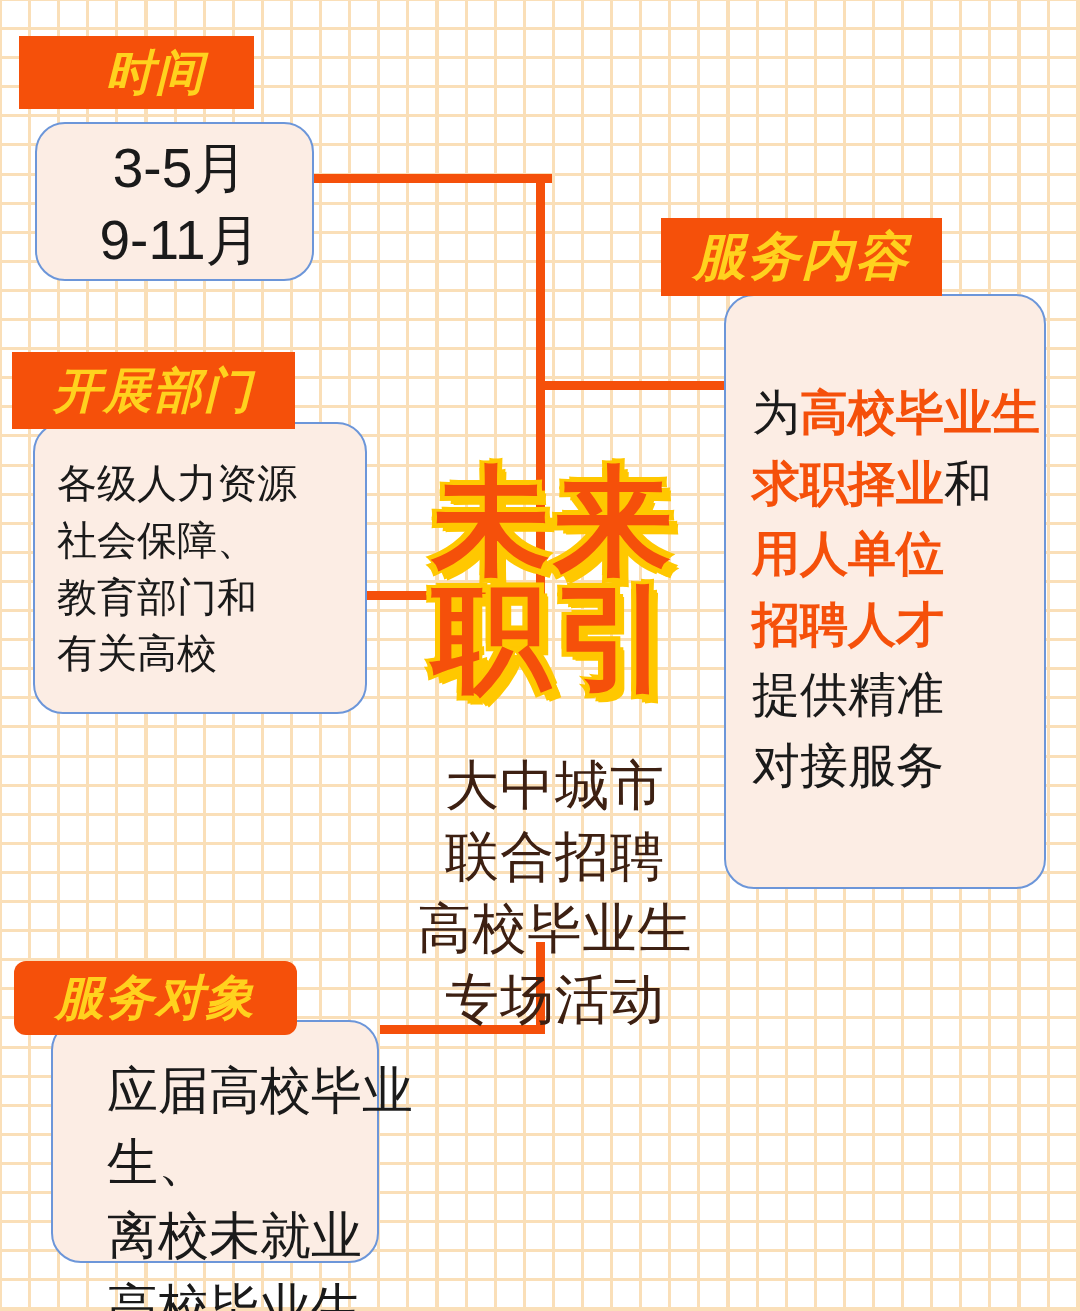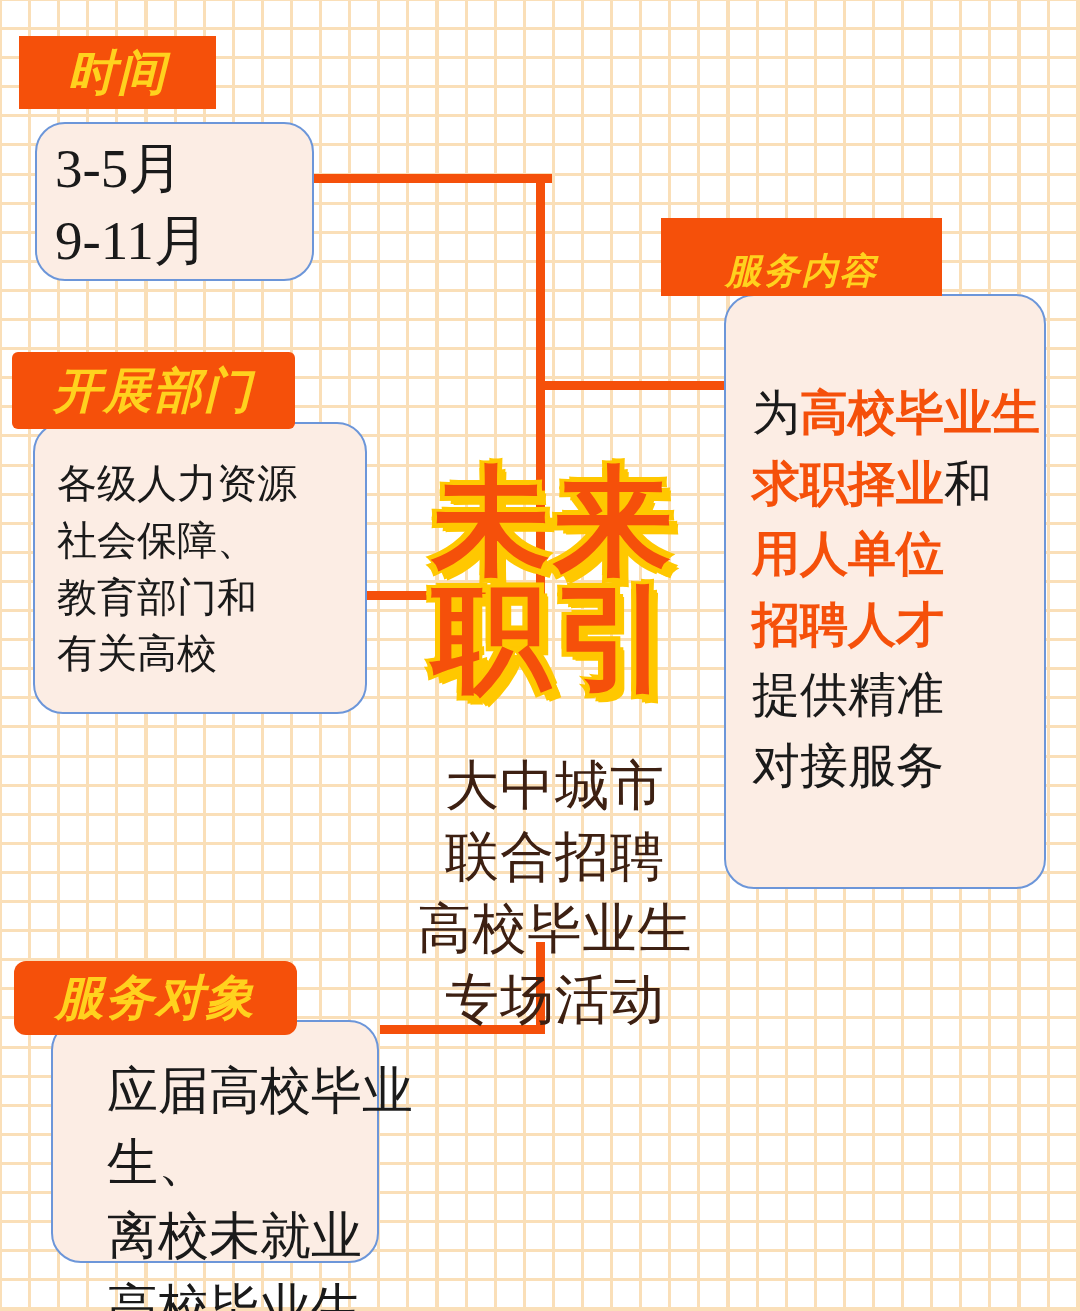--- a/index.html
+++ b/index.html
@@ -117,45 +117,45 @@
 
   <div class="line" style="left:313px; top:174px; width:239px; height:9px;"></div>
   <div class="line" style="left:536px; top:174px; width:9px; height:420px;"></div>
   <div class="line" style="left:536px; top:381px; width:192px; height:9px;"></div>
   <div class="line" style="left:366px; top:591px; width:178px; height:9px;"></div>
   <div class="line" style="left:536px; top:560px; width:9px; height:70px;"></div>
   <div class="line" style="left:536px; top:942px; width:9px; height:92px;"></div>
   <div class="line" style="left:380px; top:1025px; width:165px; height:9px;"></div>
 
   <div class="card" style="left:35px; top:122px; width:279px; height:159px;"></div>
-  <div class="tag" style="left:19px; top:36px; width:197px; height:73px; font-size:48px;">
+  <div class="tag" style="left:19px; top:36px; width:197px; height:73px; font-size:48px;padding-left:38px;">
     <span>时间</span>
   </div>
-  <div class="card-text" style="left:55px; top:133px; width:250px; font-size:55px; text-align:left; line-height:1.30;font-family:Liberation Serif, serif;">3-5月
+  <div class="card-text" style="left:55px; top:133px; width:250px; font-size:55px; text-align:center; line-height:1.30;">3-5月
 9-11月</div>
 
   <div class="card" style="left:33px; top:422px; width:334px; height:292px;"></div>
-  <div class="tag" style="left:12px; top:352px; width:283px; height:77px; font-size:48px;border-radius:6px;">
+  <div class="tag" style="left:12px; top:352px; width:283px; height:77px; font-size:48px;">
     <span>开展部门</span>
   </div>
   <div class="card-text" style="left:57px; top:455px; width:300px; font-size:40px; line-height:1.42;">各级人力资源
 社会保障、
 教育部门和
 有关高校</div>
 
   <div class="card" style="left:51px; top:1020px; width:328px; height:243px;"></div>
   <div class="tag" style="left:14px; top:961px; width:283px; height:74px; font-size:48px;border-radius:12px;">
     <span>服务对象</span>
   </div>
   <div class="card-text" style="left:71px; top:1055px; width:330px; font-size:51px; line-height:1.42;margin-left:36px;">应届高校毕业生、
 离校未就业
 高校毕业生</div>
 
   <div class="card" style="left:724px; top:294px; width:322px; height:595px;"></div>
-  <div class="tag" style="left:661px; top:218px; width:281px; height:78px; font-size:36px;align-items:flex-end;">
+  <div class="tag" style="left:661px; top:218px; width:281px; height:78px; font-size:52px;">
     <span>服务内容</span>
   </div>
   <div class="card-text" id="service-content-text" style="left:752px; top:378px; width:310px; font-size:48px; line-height:1.47; white-space:normal;"><span>为</span><span class="hl">高校毕业生</span><br><span class="hl">求职择业</span><span>和</span><br><span class="hl">用人单位</span><br><span class="hl">招聘人才</span><br><span>提供精准</span><br><span>对接服务</span></div>
 
   <div id="center-title">
     <span class="tline second">未来</span>
     <span class="tline">职引</span>
   </div>
 
   <div id="center-subtitle">大中城市

